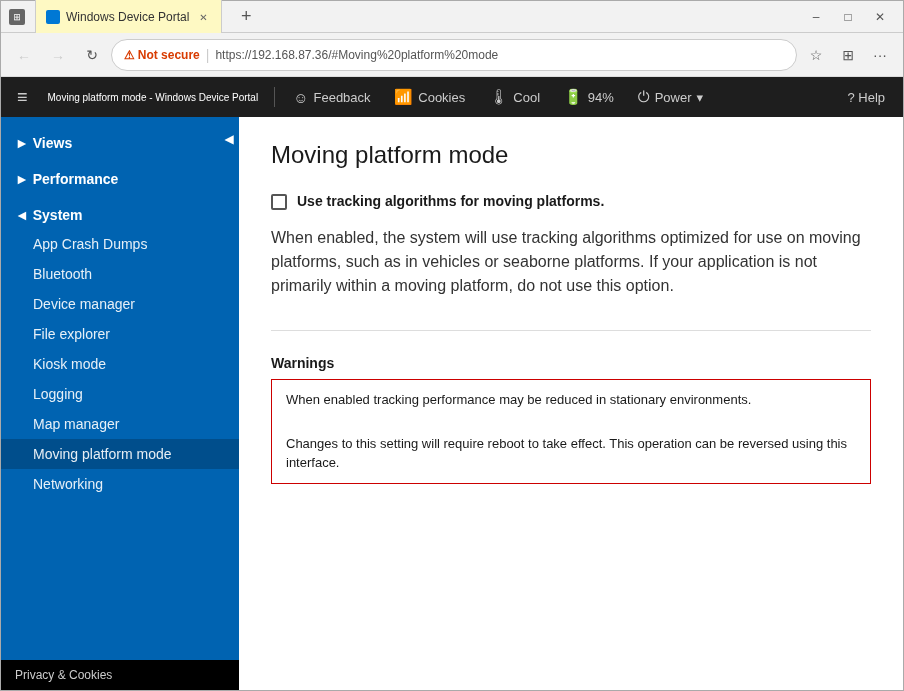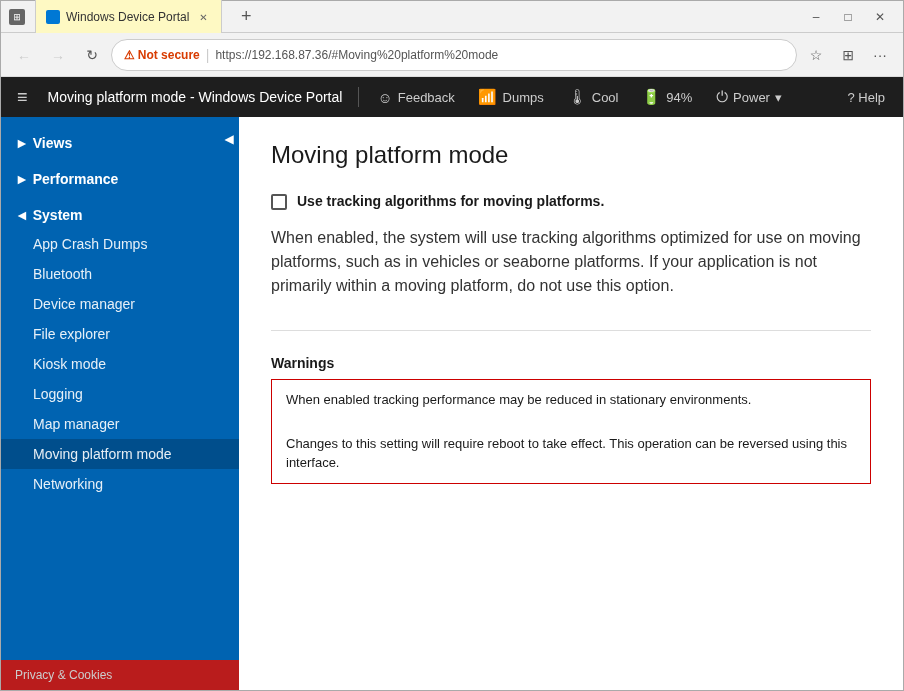--- a/index.html
+++ b/index.html
@@ -25,42 +25,42 @@
     .address-bar { flex: 1; height: 32px; display: flex; align-items: center; background: white; border: 1px solid #ccc; border-radius: 16px; padding: 0 12px; gap: 6px; overflow: hidden; }
     .not-secure { display: flex; align-items: center; gap: 3px; color: #d83b01; font-size: 12px; font-weight: 600; white-space: nowrap; }
     .address-divider { color: #ccc; }
     .address-url { font-size: 12px; color: #555; white-space: nowrap; overflow: hidden; text-overflow: ellipsis; }
     .nav-tools { display: flex; gap: 2px; }
     .nav-tool-btn { width: 30px; height: 30px; display: flex; align-items: center; justify-content: center; border-radius: 50%; cursor: pointer; color: #555; font-size: 14px; }
 
     
     .app-toolbar { height: 40px; background: #1e1e1e; display: flex; align-items: center; padding: 0 8px; gap: 4px; color: white; }
     .toolbar-menu-btn { padding: 4px 8px; font-size: 18px; cursor: pointer; color: #ccc; }
-    .toolbar-title { color: white; font-size: 14px; font-weight: 400; flex: 0 0 auto; padding: 0 8px; }
+    .toolbar-title { color: white; font-size: 10px; font-weight: 400; flex: 0 0 auto; padding: 0 8px; }
     .toolbar-divider { width: 1px; height: 20px; background: #555; margin: 0 4px; }
     .toolbar-item { display: flex; align-items: center; gap: 5px; padding: 4px 10px; color: #ccc; font-size: 13px; cursor: pointer; border-radius: 3px; }
     .toolbar-item .icon { font-size: 15px; }
     .toolbar-spacer { flex: 1; }
     .help-btn { padding: 4px 10px; color: #ccc; font-size: 13px; cursor: pointer; }
 
     
     .main-area { display: flex; flex: 1; overflow: hidden; }
 
     
     .sidebar { width: 238px; background: #0063b1; color: white; display: flex; flex-direction: column; overflow: hidden; flex-shrink: 0; position: relative; }
     .sidebar-collapse { position: absolute; top: 8px; right: 0; width: 20px; height: 28px; background: #0063b1; display: flex; align-items: center; justify-content: center; cursor: pointer; color: white; font-size: 12px; }
     .sidebar-scroll { flex: 1; overflow-y: auto; padding-top: 8px; }
     .sidebar-scroll::-webkit-scrollbar { width: 6px; }
     .sidebar-scroll::-webkit-scrollbar-track { background: #0063b1; }
     .sidebar-scroll::-webkit-scrollbar-thumb { background: #004e8c; }
     .sidebar-section { padding: 4px 0; }
     .sidebar-category { display: flex; align-items: flex-end; gap: 6px; padding: 6px 14px; font-size: 14px; font-weight: 600; cursor: pointer; color: white; }
     .sidebar-item { padding: 7px 14px 7px 32px; font-size: 14px; cursor: pointer; color: rgba(255,255,255,0.9); }
     .sidebar-item.active { background: #004e8c; }
-    .sidebar-footer { padding: 8px 14px; background: #b91c1c; color: #ccc; font-size: 12px; cursor: pointer; }
+    .sidebar-footer { padding: 8px 14px; background: #000000; color: #ccc; font-size: 12px; cursor: pointer; }
 
     
     .content-area { flex: 1; background: white; overflow-y: auto; padding: 24px 32px; }
     .content-area::-webkit-scrollbar { width: 8px; }
     .content-area::-webkit-scrollbar-track { background: #f0f0f0; }
     .content-area::-webkit-scrollbar-thumb { background: #ccc; }
 
     .page-title { font-size: 24px; font-weight: 300; color: #1a1a1a; margin-bottom: 24px; }
 
     .checkbox-row { display: flex; align-items: flex-start; gap: 10px; margin-bottom: 16px; }
@@ -134,21 +134,21 @@
   <div class="app-toolbar">
     <span class="toolbar-menu-btn">≡</span>
     <span class="toolbar-title">Moving platform mode - Windows Device Portal</span>
     <div class="toolbar-divider"></div>
     <div class="toolbar-item">
       <span class="icon">☺</span>
       <span>Feedback</span>
     </div>
     <div class="toolbar-item">
       <span class="icon">📶</span>
-      <span>Dumps</span>
+      <span>Cookies</span>
     </div>
     <div class="toolbar-item">
       <span class="icon">🌡</span>
       <span>Cool</span>
     </div>
     <div class="toolbar-item">
       <span class="icon">🔋</span>
       <span>94%</span>
     </div>
     <div class="toolbar-item">

